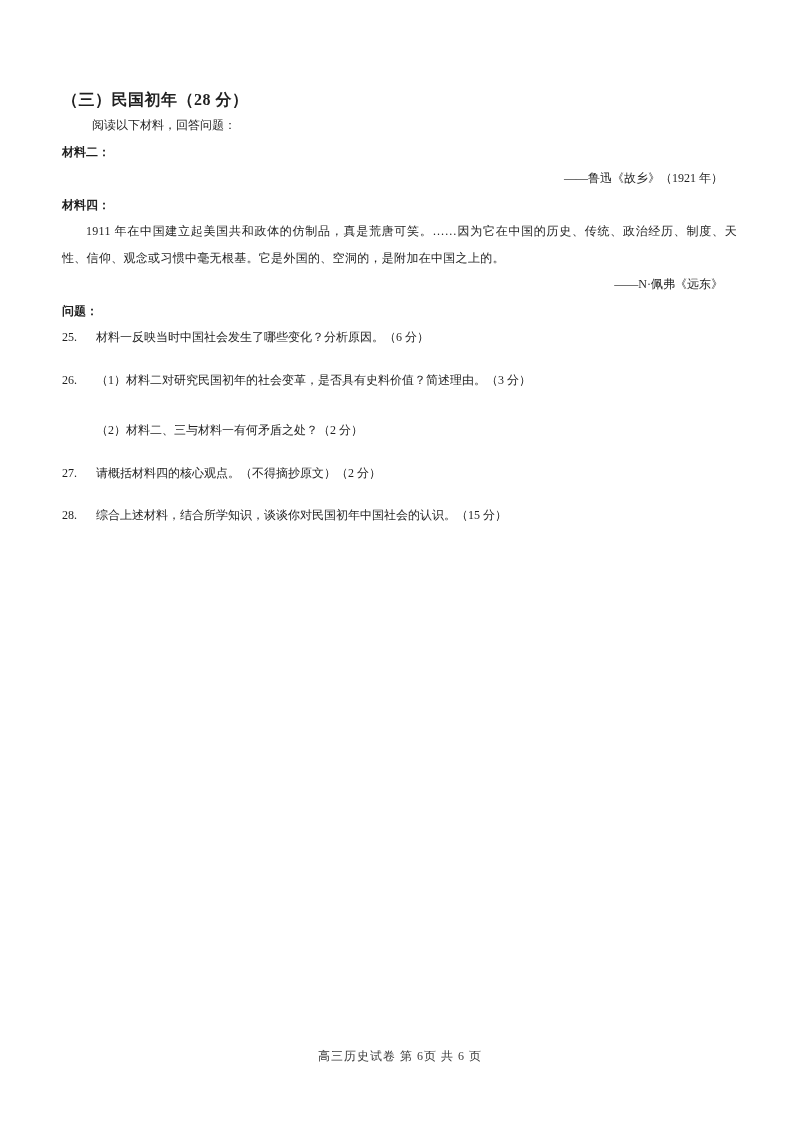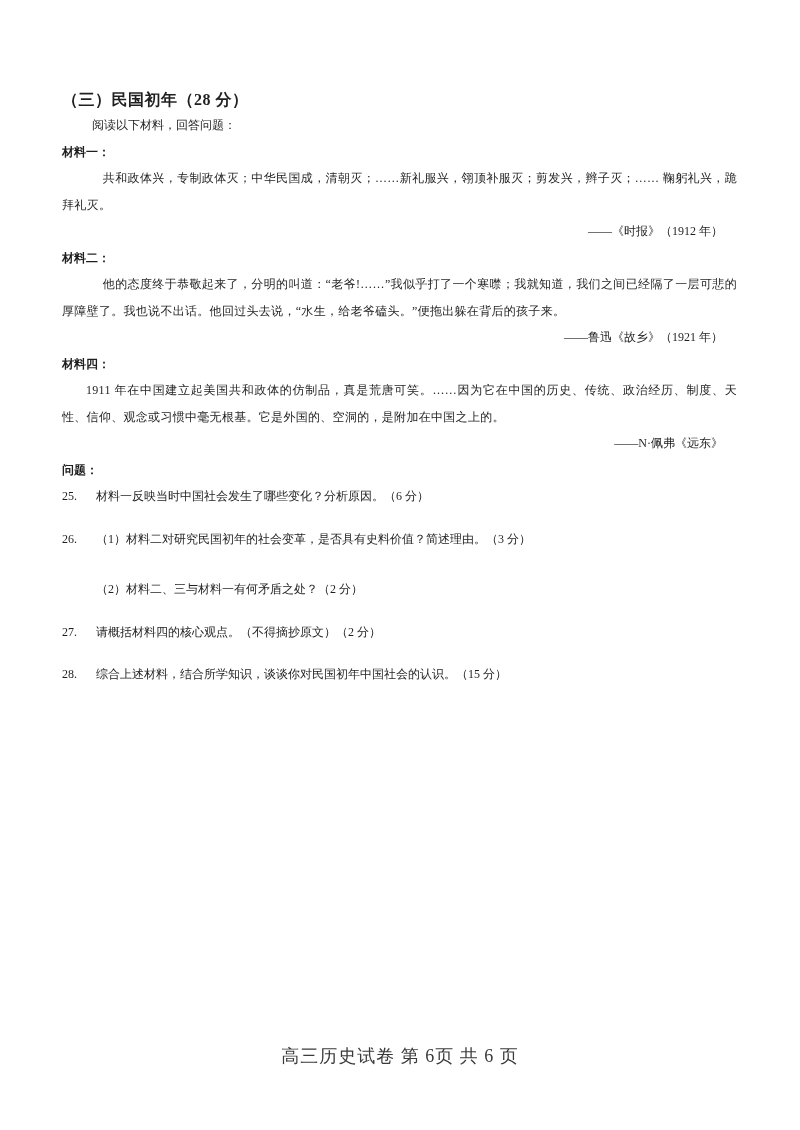--- a/index.html
+++ b/index.html
@@ -64,44 +64,38 @@
     flex: 1 1 auto;
   }
   .gap-a { margin-top: 16px; }
   .gap-b { margin-top: 24px; }
   .footer {
     position: absolute;
     left: 0;
     top: 1046px;
     width: 800px;
     text-align: center;
-    font-size: 18px;
+    font-size: 12px;
     line-height: 20px;
     color: #3a3a3a;
     letter-spacing: 1px;
   }
 </style>
 </head>
 <body>
 
 <div class="page">
 
   <h1 class="title">（三）民国初年（28 分）</h1>
 
   <p class="line intro">阅读以下材料，回答问题：</p>
 
-  <section>
-    <div class="line mlabel">材料一：</div>
-    <p class="line mtext">共和政体兴，专制政体灭；中华民国成，清朝灭；……新礼服兴，翎顶补服灭；剪发兴，辫子灭；…… 鞠躬礼兴，跪拜礼灭。</p>
-    <div class="line msource">——《时报》（1912 年）</div>
-  </section>
 
   <section>
     <div class="line mlabel">材料二：</div>
-    <p class="line mtext">他的态度终于恭敬起来了，分明的叫道：“老爷!……”我似乎打了一个寒噤；我就知道，我们之间已经隔了一层可悲的厚障壁了。我也说不出话。他回过头去说，“水生，给老爷磕头。”便拖出躲在背后的孩子来。</p>
     <div class="line msource">——鲁迅《故乡》（1921 年）</div>
   </section>
 
 
   <section>
     <div class="line mlabel">材料四：</div>
     <p class="line mtext indent-sm">1911 年在中国建立起美国共和政体的仿制品，真是荒唐可笑。……因为它在中国的历史、传统、政治经历、制度、天性、信仰、观念或习惯中毫无根基。它是外国的、空洞的，是附加在中国之上的。</p>
     <div class="line msource">——N·佩弗《远东》</div>
   </section>
 

